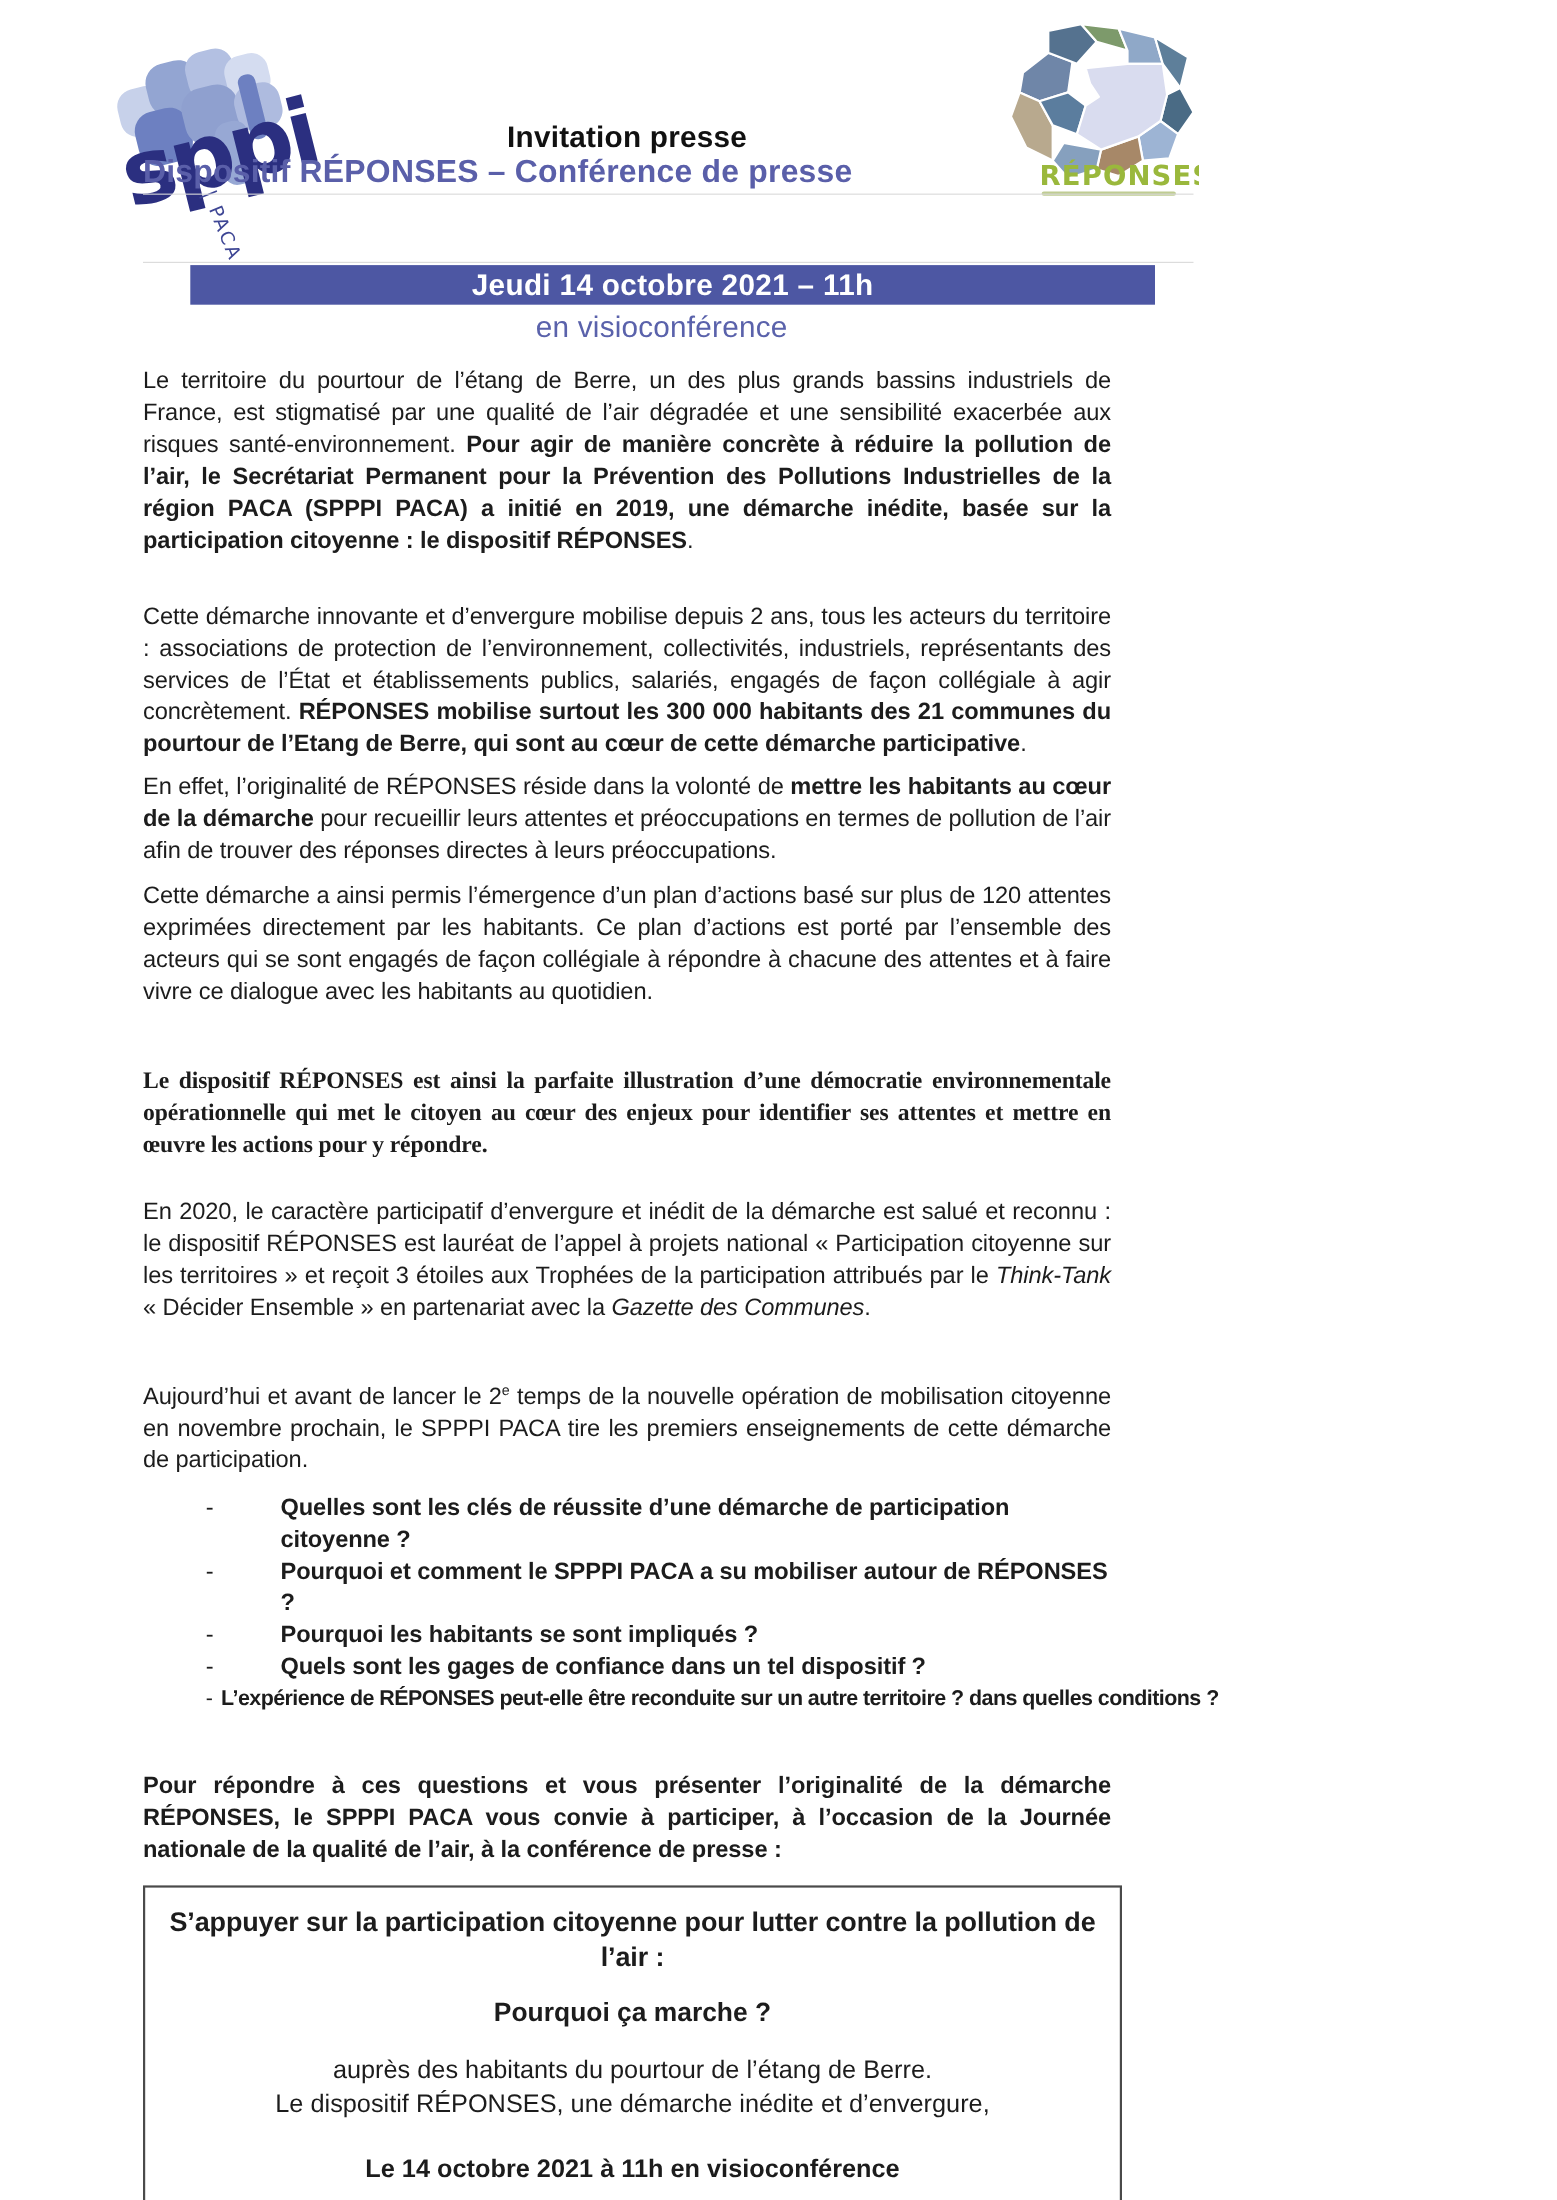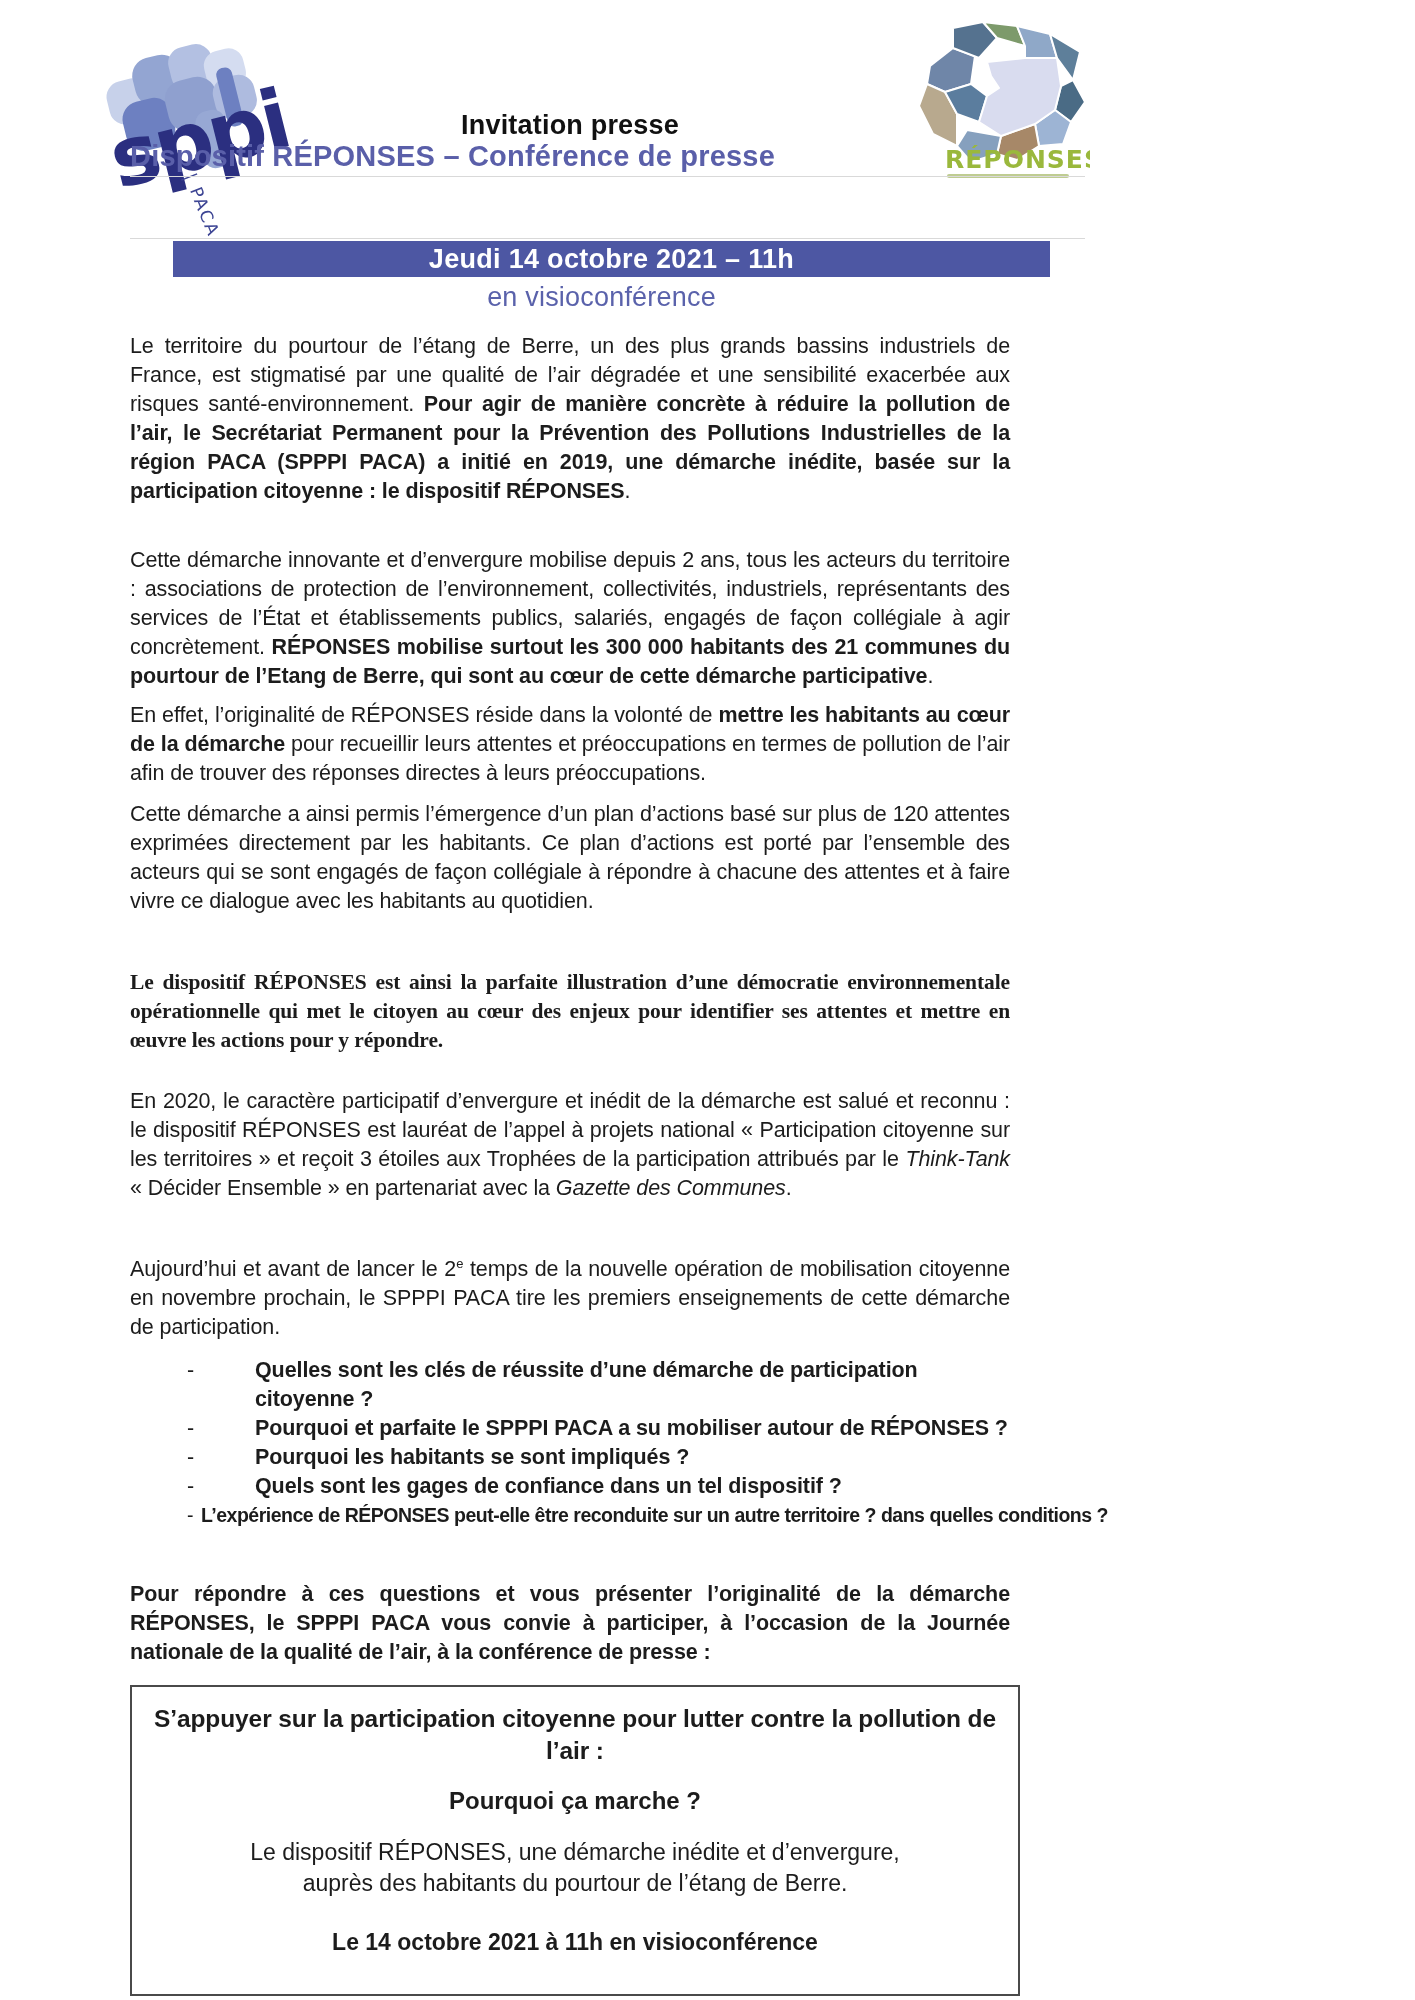--- a/index.html
+++ b/index.html
@@ -146,41 +146,41 @@
     <p class="para m-p6"><span>En 2020, le caractère participatif d’envergure et inédit de la démarche est salué et reconnu : le dispositif RÉPONSES est lauréat de l’appel à projets national « Participation citoyenne sur les territoires » et reçoit 3 étoiles aux Trophées de la participation attribués par le </span><span style="font-style: italic;">Think-Tank</span><span> « Décider Ensemble » en partenariat avec la </span><span style="font-style: italic;">Gazette des Communes</span><span>.</span></p>
     <p class="para m-p7"><span>Aujourd’hui et avant de lancer le 2</span><sup>e</sup><span> temps de la nouvelle opération de mobilisation citoyenne en novembre prochain, le SPPPI PACA tire les premiers enseignements de cette démarche de participation.</span></p>
 
     <div class="bullets">
       <div class="bullet">
         <span class="dash"></span>
         <span class="btext">Quelles sont les clés de réussite d’une démarche de participation citoyenne ?</span>
       </div>
       <div class="bullet">
         <span class="dash"></span>
-        <span class="btext">Pourquoi et parfaite le SPPPI PACA a su mobiliser autour de RÉPONSES ?</span>
+        <span class="btext">Pourquoi et comment le SPPPI PACA a su mobiliser autour de RÉPONSES ?</span>
       </div>
       <div class="bullet">
         <span class="dash"></span>
         <span class="btext">Pourquoi les habitants se sont impliqués ?</span>
       </div>
       <div class="bullet">
         <span class="dash"></span>
         <span class="btext">Quels sont les gages de confiance dans un tel dispositif ?</span>
       </div>
       <div class="bullet b5">
         <span class="dash"></span>
         <span class="btext">L’expérience de RÉPONSES peut-elle être reconduite sur un autre territoire ? dans quelles conditions ?</span>
       </div>
     </div>
 
     <p class="para m-p8"><span style="font-weight: 700;">Pour répondre à ces questions et vous présenter l’originalité de la démarche RÉPONSES, le SPPPI PACA vous convie à participer, à l’occasion de la Journée nationale de la qualité de l’air, à la conférence de presse :</span></p>
 
     <div class="conf-box">
       <div class="box-h1">S’appuyer sur la participation citoyenne pour lutter contre la pollution de l’air :</div>
       <div class="box-h2">Pourquoi ça marche ?</div>
+      <div class="box-line">auprès des habitants du pourtour de l’étang de Berre.</div>
       <div class="box-line">Le dispositif RÉPONSES, une démarche inédite et d’envergure,</div>
-      <div class="box-line">auprès des habitants du pourtour de l’étang de Berre.</div>
       <div class="box-datetime">Le 14 octobre 2021 à 11h en visioconférence</div>
 
     </div>
 
   </div>
 </div>
 
 </body></html>

